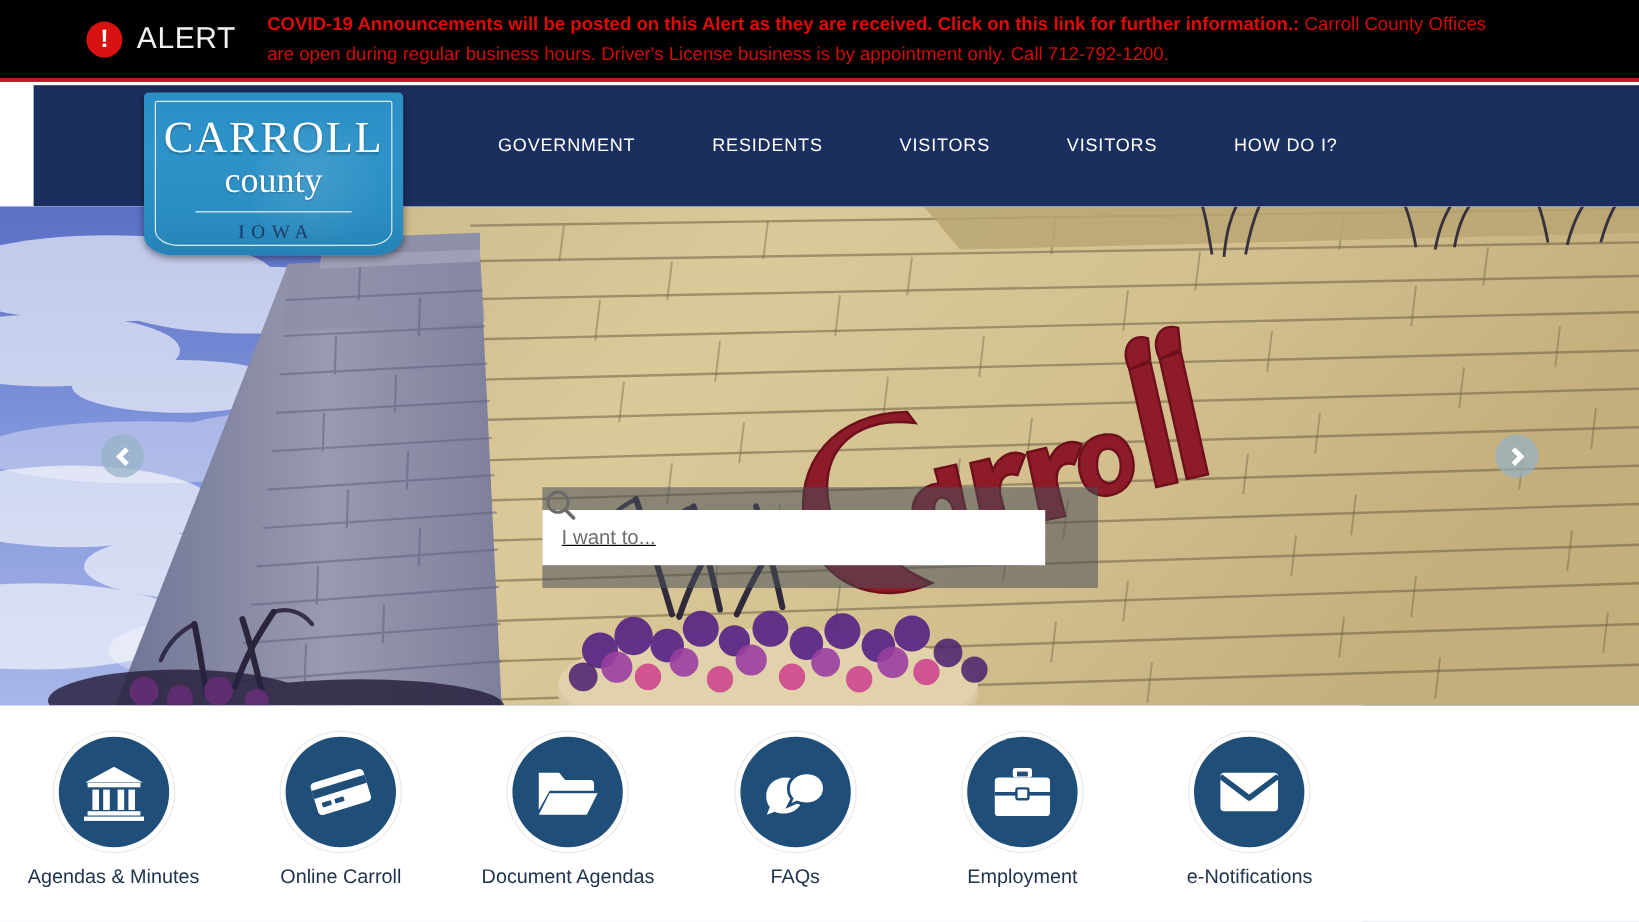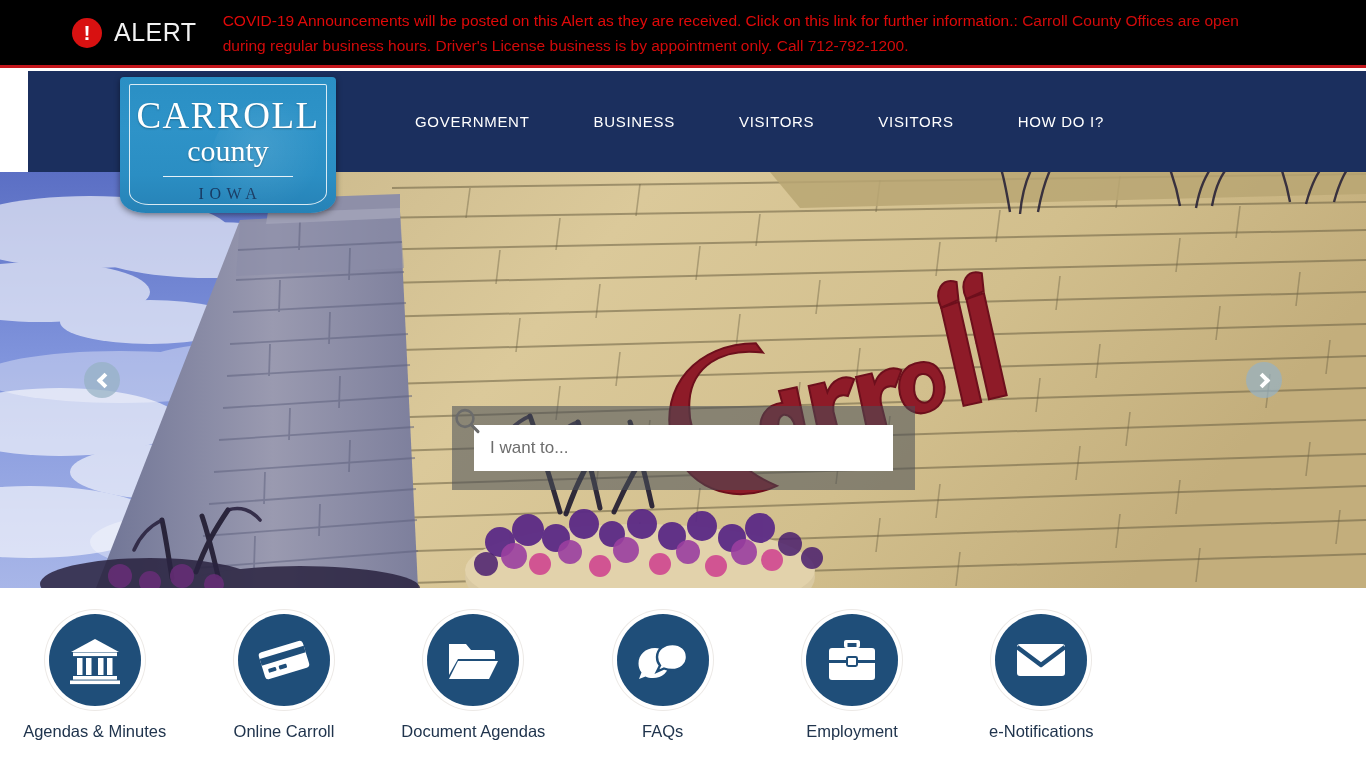--- a/index.html
+++ b/index.html
@@ -33,21 +33,21 @@
   }
   .alert-word{
     color:#f2f2f2; font-size:25px; letter-spacing:.5px;
     font-family:"Liberation Sans", sans-serif; font-weight:400;
   }
   .alert-msg{
     margin-left:26px; margin-right:110px;
     color:#d20a0a; font-size:15.5px; line-height:25px;
     text-align:left;
   }
-  .alert-msg b{ font-weight:normal; color:#e00909; }
+  .alert-msg b{ font-weight:bold; color:#e00909; }
 
   
   .navbar{
     position:absolute; left:0; top:71px; width:1366px; height:101px;
     background:#1b2f5e;
     margin-left:28px;
   }
   .nav-links{
     position:absolute; left:355px; top:0; height:101px;
     display:flex; align-items:center; gap:0;
@@ -121,21 +121,21 @@
   }
   .chev.l{ transform:rotate(-135deg); margin-left:4px; }
   .chev.r{ transform:rotate(45deg); margin-right:4px; }
 
   
   .search-wrap{
     position:absolute; left:452px; top:234px;
     width:463px; height:84px;
     background:rgba(72,78,88,.55);
     z-index:4;
-    display:flex; align-items:center; justify-content:center;
+    display:flex; align-items:center; text-decoration:underline;
   }
   .search-box{
     width:419px; height:46px; background:#ffffff;
     display:flex; align-items:center;
     padding:0 10px 0 16px;
   }
   .search-box input{
     flex:1; border:none; outline:none;
     font-family:"Liberation Sans", sans-serif;
     font-size:17px; color:#4a4a4a; background:transparent;
@@ -181,21 +181,21 @@
     <div class="alert-word">ALERT</div>
   </div>
   <div class="alert-msg">
     <b>COVID-19 Announcements will be posted on this Alert as they are received. Click on this link for further information.:</b><span> Carroll County Offices are open during regular business hours. Driver's License business is by appointment only. Call 712-792-1200.</span>
   </div>
 </div>
 
 <div class="navbar">
   <nav class="nav-links">
     <a href="#">GOVERNMENT</a>
-    <a href="#">BUSINESS</a>
+    <a href="#">RESIDENTS</a>
     <a href="#">VISITORS</a>
     <a href="#">VISITORS</a>
     <a href="#">HOW DO I?</a>
   </nav>
 </div>
 
 <div class="logo">
   <div class="logo-inner">
     <div class="logo-carroll">CARROLL</div>
     <div class="logo-county">county</div>

